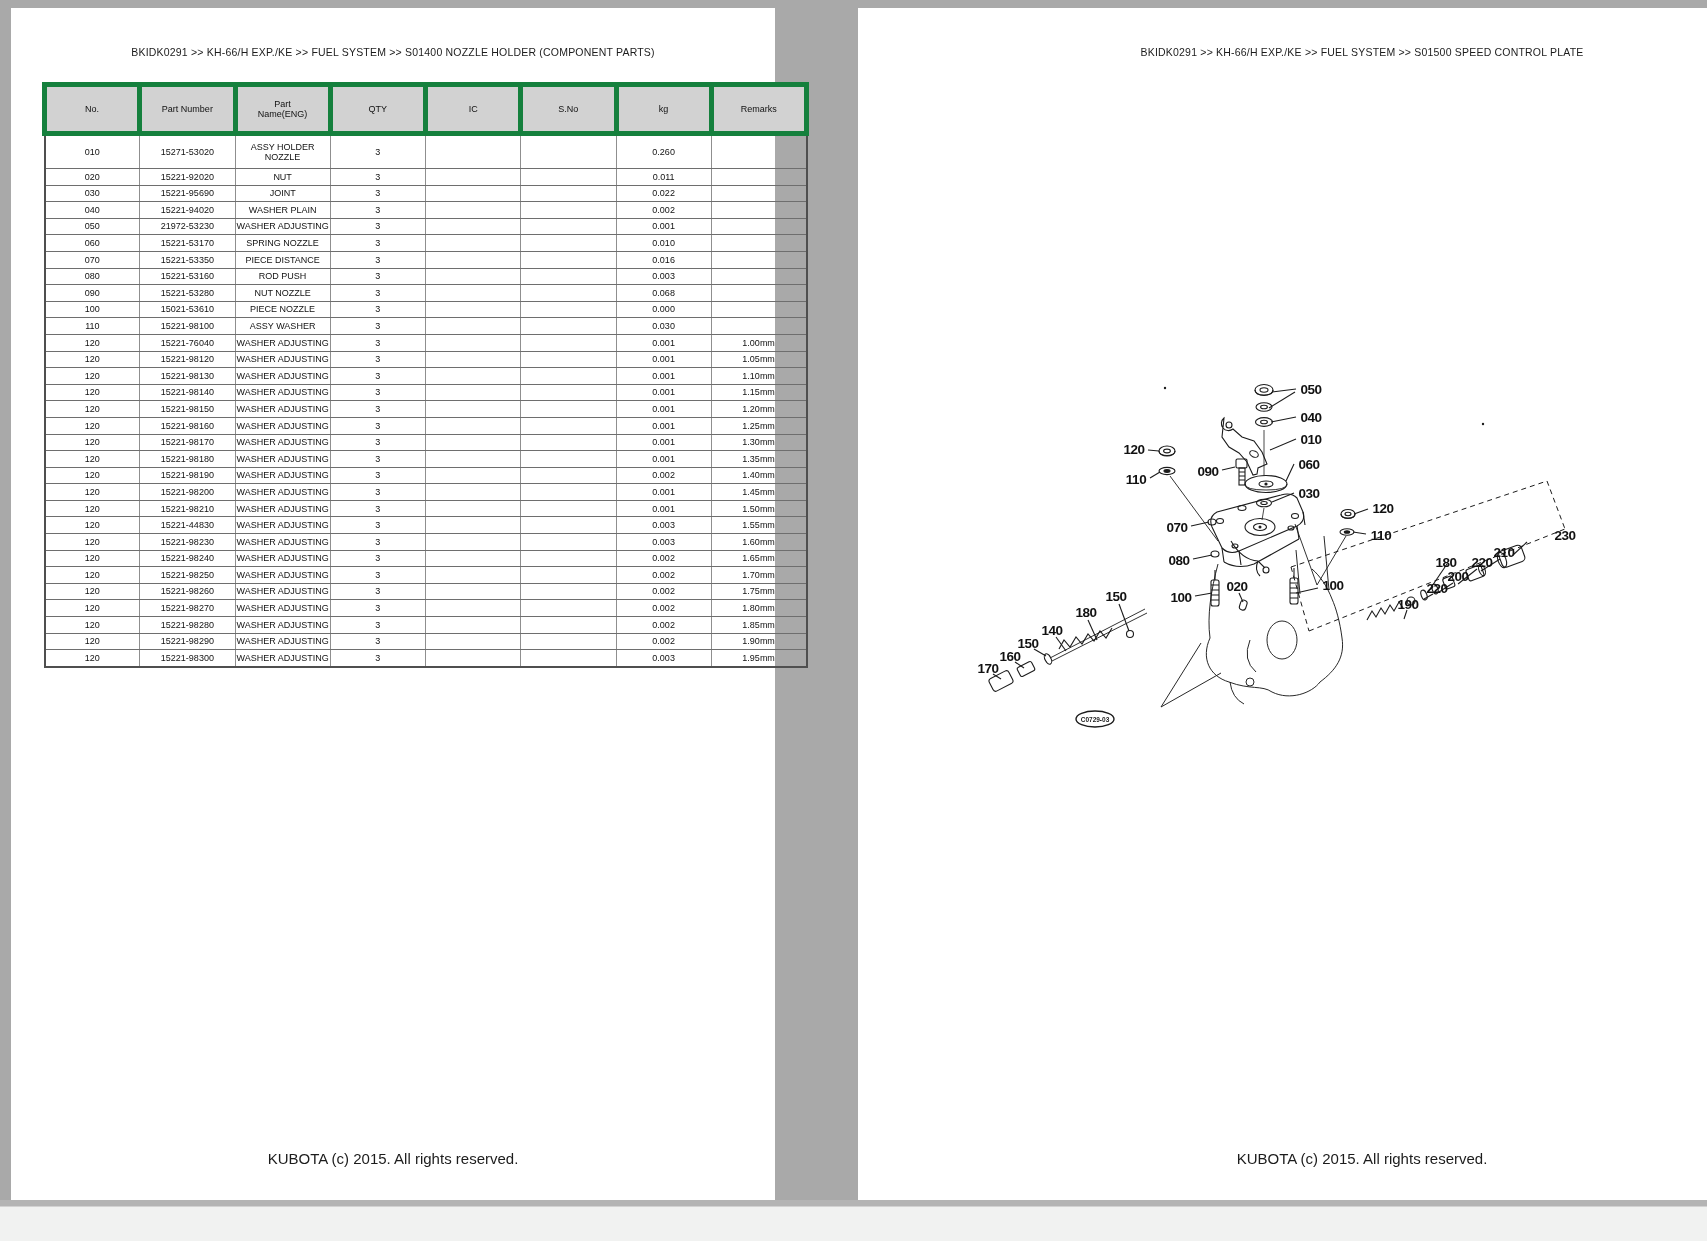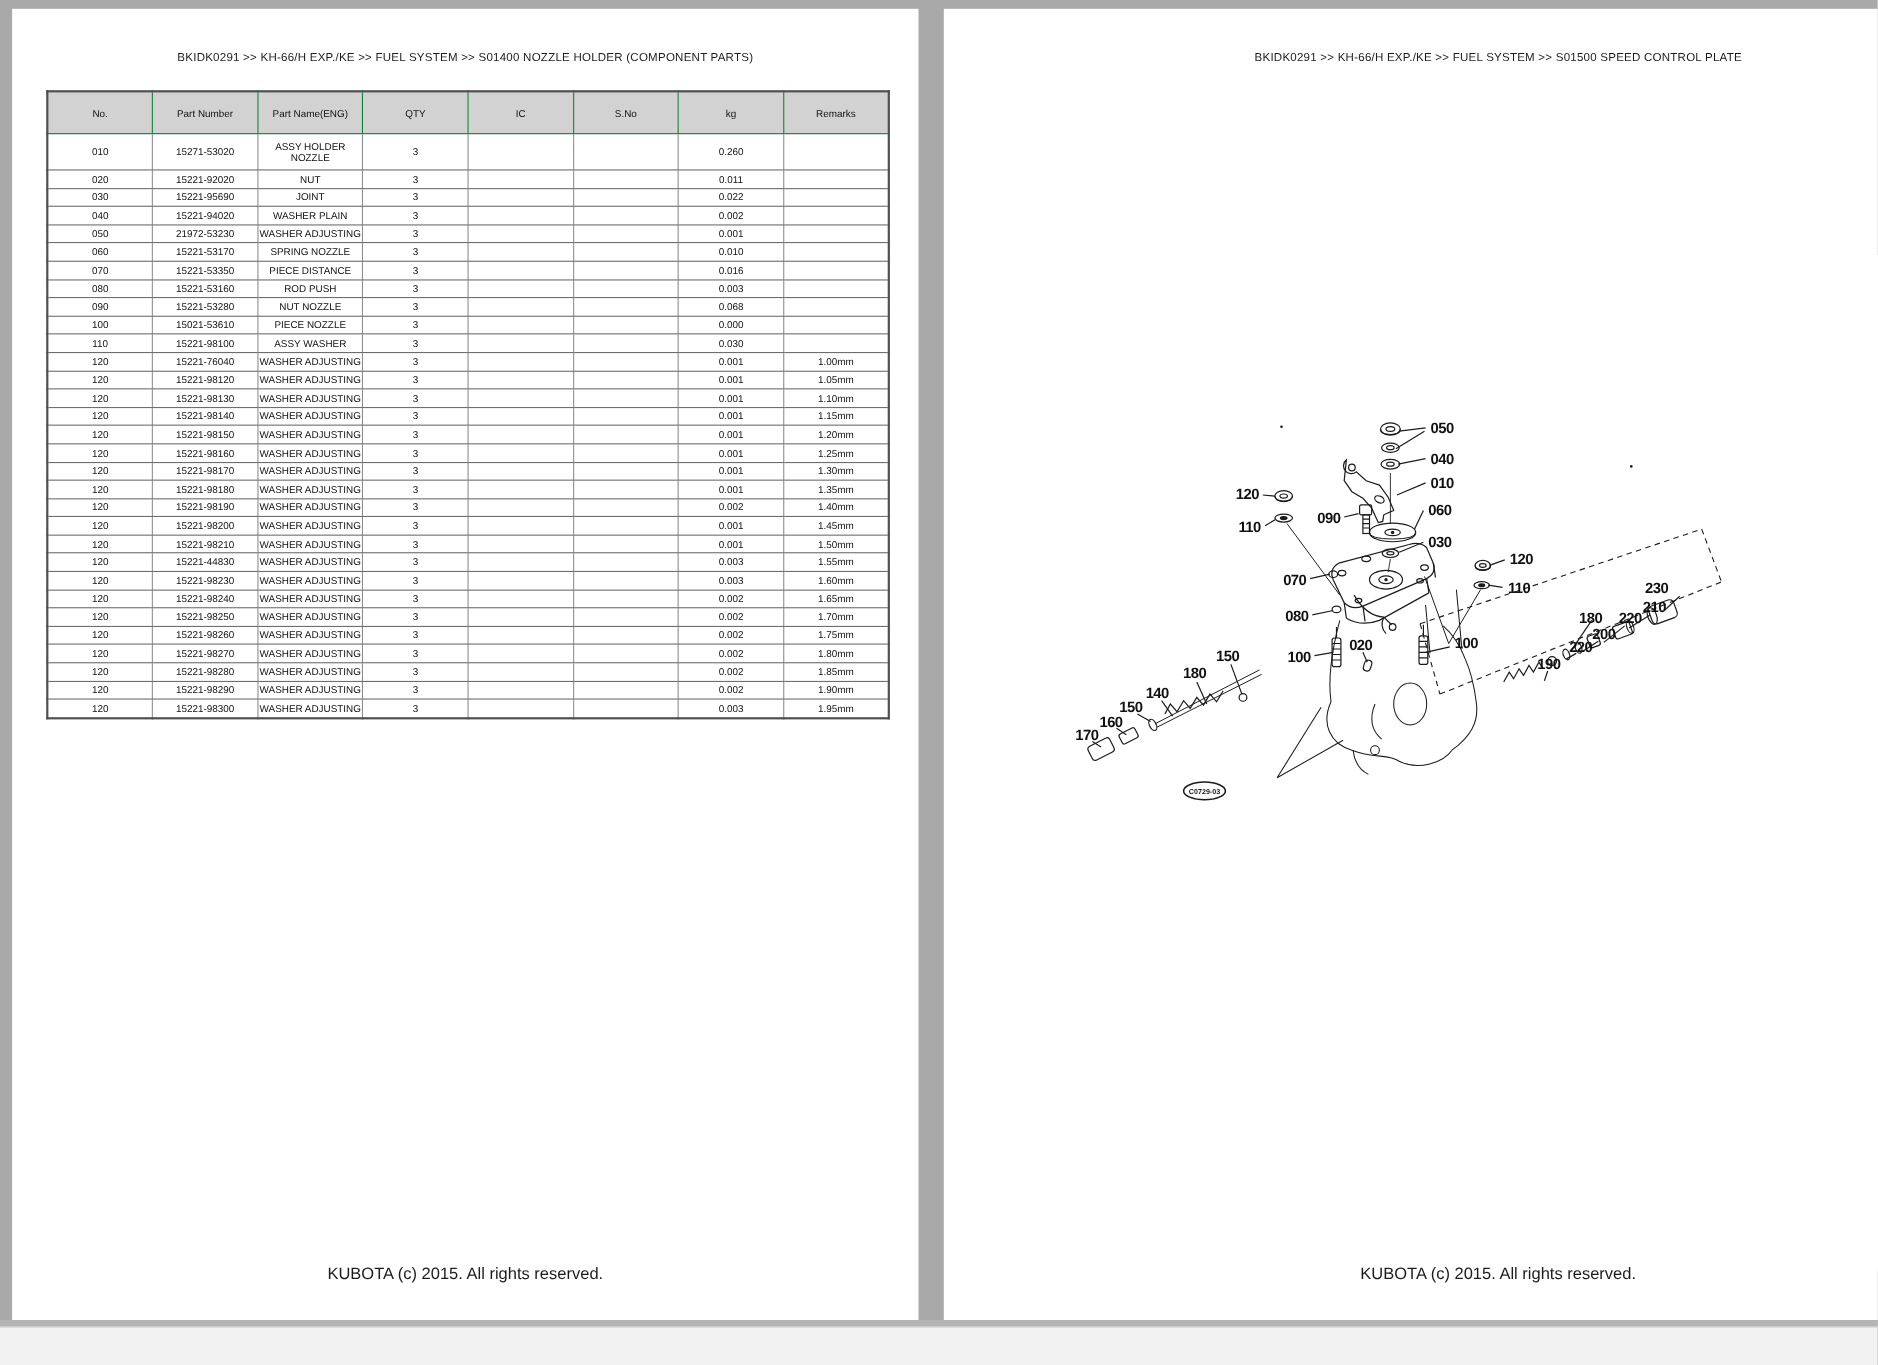--- a/index.html
+++ b/index.html
@@ -1,29 +1,29 @@
 <!DOCTYPE html>
 <html><head>
 <meta charset="utf-8">
 <style>
   html,body{margin:0;padding:0;}
   body{width:1707px;height:1241px;overflow:hidden;background:#a9a9a9;position:relative;
        font-family:"Liberation Sans", sans-serif;}
   .page{position:absolute;top:8px;height:1192px;background:#fff;}
-  #page-left{left:11px;width:824px;}
+  #page-left{left:11px;width:764px;}
   #page-right{left:858px;width:1008px;}
   .page-header{position:absolute;top:38px;left:0;right:0;text-align:center;font-size:10.5px;
                color:#1c1c1c;letter-spacing:0.2px;}
   .page-footer{position:absolute;top:1142px;left:0;right:0;text-align:center;font-size:15px;color:#1c1c1c;}
 
   
   .table-wrap{position:absolute;left:31px;top:74px;width:767px;}
   table.parts{border-collapse:collapse;table-layout:fixed;width:767px;
               border:2px solid #4f4f4f;font-size:9px;color:#111;}
-  table.parts th{background:#d2d2d2;border:1px solid #15803d;font-weight:normal;
+  table.parts th{background:#d2d2d2;border:5px solid #15803d;font-weight:normal;
                  height:13px;padding:12px;font-size:9px;margin-top:43px;}
   table.parts td{border-left:1px solid #8f8f8f;border-right:1px solid #8f8f8f;
                  border-top:1px solid #6e6e6e;border-bottom:1px solid #6e6e6e;
                  text-align:center;vertical-align:middle;height:15.6px;padding:0;
                  white-space:pre-line;line-height:1.15;}
   table.parts tr.tall td{height:32px;}
 
   
   .diagram{position:absolute;left:40px;top:330px;width:680px;height:440px;}
   .diagram svg{position:absolute;left:0;top:0;}
@@ -564,21 +564,21 @@
         <div class="callout" style="left: 339px; top: 248px;">020</div>
         <div class="callout" style="left: 435px; top: 247px;">100</div>
         <div class="callout" style="left: 218px; top: 258px;">150</div>
         <div class="callout" style="left: 188px; top: 274px;">180</div>
         <div class="callout" style="left: 154px; top: 292px;">140</div>
         <div class="callout" style="left: 130px; top: 305px;">150</div>
         <div class="callout" style="left: 112px; top: 318px;">160</div>
         <div class="callout" style="left: 90px; top: 330px;">170</div>
         <div class="callout" style="left: 548px; top: 224px;">180</div>
         <div class="callout" style="left: 606px; top: 214px;">210</div>
-        <div class="callout" style="left: 608px; top: 197px;">230</div>
+        <div class="callout" style="left: 667px; top: 197px;">230</div>
         <div class="callout" style="left: 584px; top: 224px;">220</div>
         <div class="callout" style="left: 560px; top: 238px;">200</div>
         <div class="callout" style="left: 539px; top: 250px;">220</div>
         <div class="callout" style="left: 510px; top: 266px;">190</div>
       </div>
   </div>
 
   <div class="page-footer">KUBOTA (c) 2015. All rights reserved.</div>
 </div>
 

